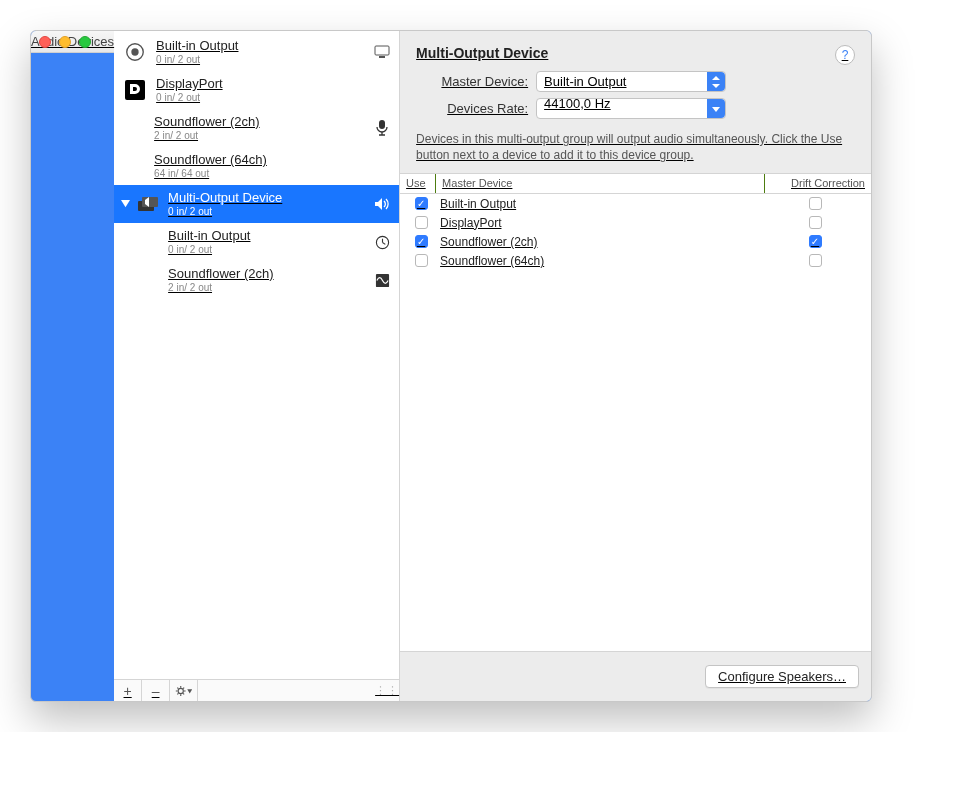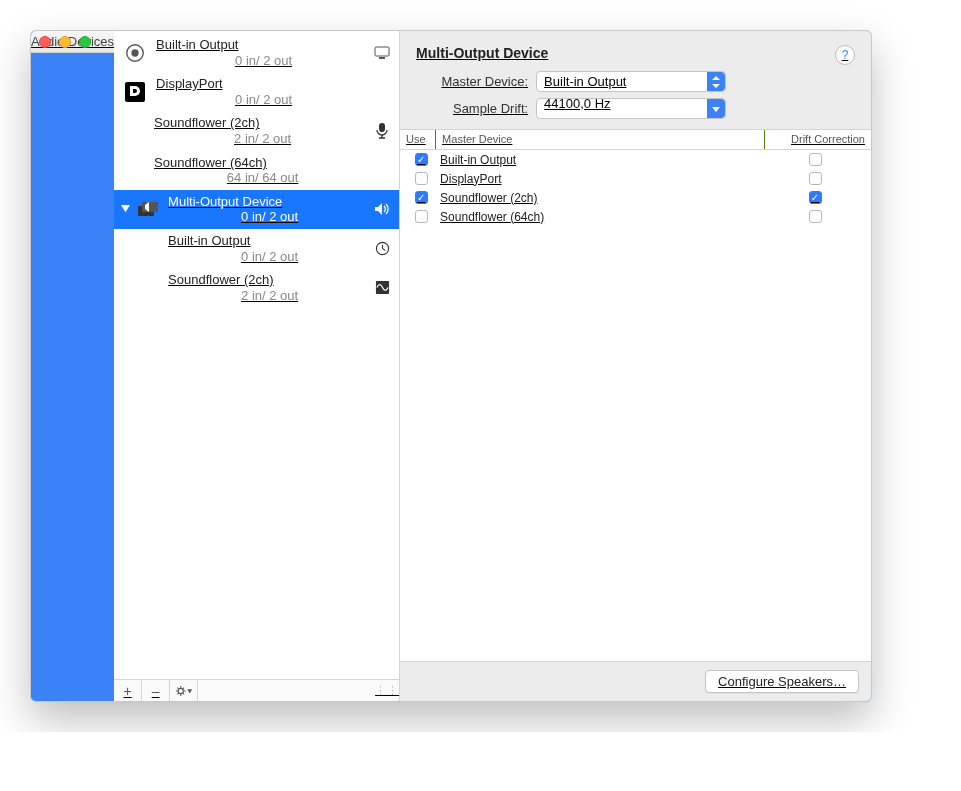--- a/index.html
+++ b/index.html
@@ -35,21 +35,21 @@
 .tl-min{background:#ffbd2e;border:0.5px solid #e1a028;}
 .tl-max{background:#28c940;border:0.5px solid #24a733;}
 .title { flex:1; text-align:center; font-size:13px; color:#444; }
 .content { flex:1; display:flex; min-height:0; }
 .sidebar { width:286px; background:#fff; border-right:1px solid #d5d5d5; display:flex; flex-direction:column; }
 .device-list { flex:1; overflow:auto; padding-top:2px;}
 .dev-row { display:flex; align-items:center; padding:4px 6px 4px 4px; min-height:38px; position:relative;}
 .dev-row .glyph { width:30px; display:flex; justify-content:center; margin-left:2px;}
 .dev-text { flex:1; margin-left:6px; line-height:1.2;}
 .dev-text .t1{font-size:13px; color:#222;}
-.dev-text .t2{font-size:13px; color:#888;text-align:center;}
+.dev-text .t2{font-size:10px; color:#888;}
 .dev-row .endicon{width:22px;display:flex;justify-content:center;color:#444;}
 .dev-row.selected { background:#1976ff; color:#fff;}
 .dev-row.selected .t1,.dev-row.selected .t2{color:#fff;}
 .dev-row.selected .endicon{color:#fff;}
 .child-row{padding-left:48px;}
 .disclose{width:14px;display:flex;justify-content:center;align-items:center;color:#fff;}
 .sidebar-footer{height:22px;border-top:1px solid #d5d5d5;background:#fafafa;display:flex;align-items:center;}
 .sf-btn{width:28px;height:22px;border-right:1px solid #d5d5d5;display:flex;align-items:center;justify-content:center;font-size:14px;color:#555;}
 .sf-grip{margin-left:auto;width:24px;display:flex;justify-content:center;color:#b0b0b0;letter-spacing:1px;font-size:11px;}
 .main{flex:1;display:flex;flex-direction:column;background:#ececec;}
@@ -71,21 +71,21 @@
 .th.name{flex:1;}
 .th.drift{width:106px;border-right:none;text-align:right;}
 .table-body{flex:1;background:#fff;}
 .trow{display:flex;align-items:center;height:19px;font-size:12px;color:#222;padding:0 6px;}
 .trow .c-use{width:30px;display:flex;justify-content:center;}
 .trow .c-name{flex:1;padding-left:4px;}
 .trow .c-drift{width:100px;display:flex;justify-content:center;}
 .chk{width:13px;height:13px;border:1px solid #b8b8b8;border-radius:3px;background:#fff;display:flex;align-items:center;justify-content:center;}
 .chk.on{background:#2f7bff;border-color:#2f7bff;}
 .chk.on::after{content:"✓";color:#fff;font-size:10px;line-height:1;}
-.footer{height:40px;border-top:1px solid #d5d5d5;background:#ececec;display:flex;align-items:center;justify-content:flex-end;padding:0 12px;}
+.footer{height:50px;border-top:1px solid #d5d5d5;background:#ececec;display:flex;align-items:center;justify-content:flex-end;padding:0 12px;}
 .btn{background:#fff;border:1px solid #c4c4c4;border-radius:4px;padding:3px 12px;font-size:13px;color:#222;box-shadow:0 1px 0 rgba(0,0,0,0.04);}
 .spk-icon{width:22px;height:22px;}
 .empty-glyph{width:30px;}
 </style>
 </head>
 <body>
 
 <div class="window">
   <div class="titlebar">
     <div class="traffic">
@@ -247,30 +247,31 @@
             <span>Built-in Output</span>
             <span class="arrow">
               <svg viewBox="0 0 8 12">
                   <polygon points="4,0 8,4 0,4" fill="#fff"></polygon>
                   <polygon points="0,8 8,8 4,12" fill="#fff"></polygon>
                 </svg>
             </span>
           </div>
         </div>
         <div class="formrow" style="margin-top:6px">
-          <label>Sample Drift:</label>
+          <label>Devices Rate:</label>
           <div class="combo">
             <span>44100,0 Hz</span>
             <span class="arrow">
               <svg viewBox="0 0 8 12" width="8" height="12">
                   <polygon points="0,4 8,4 4,9" fill="#fff"></polygon>
                 </svg>
             </span>
           </div>
         </div>
+        <div class="hint">Devices in this multi-output group will output audio simultaneously. Click the Use button next to a device to add it to this device group.</div>
       </div>
 
       <div class="table-head">
         <div class="th use">Use</div>
         <div class="th name">Master Device</div>
         <div class="th drift">Drift Correction</div>
       </div>
 
       <div class="table-body">
         <div class="trow">

